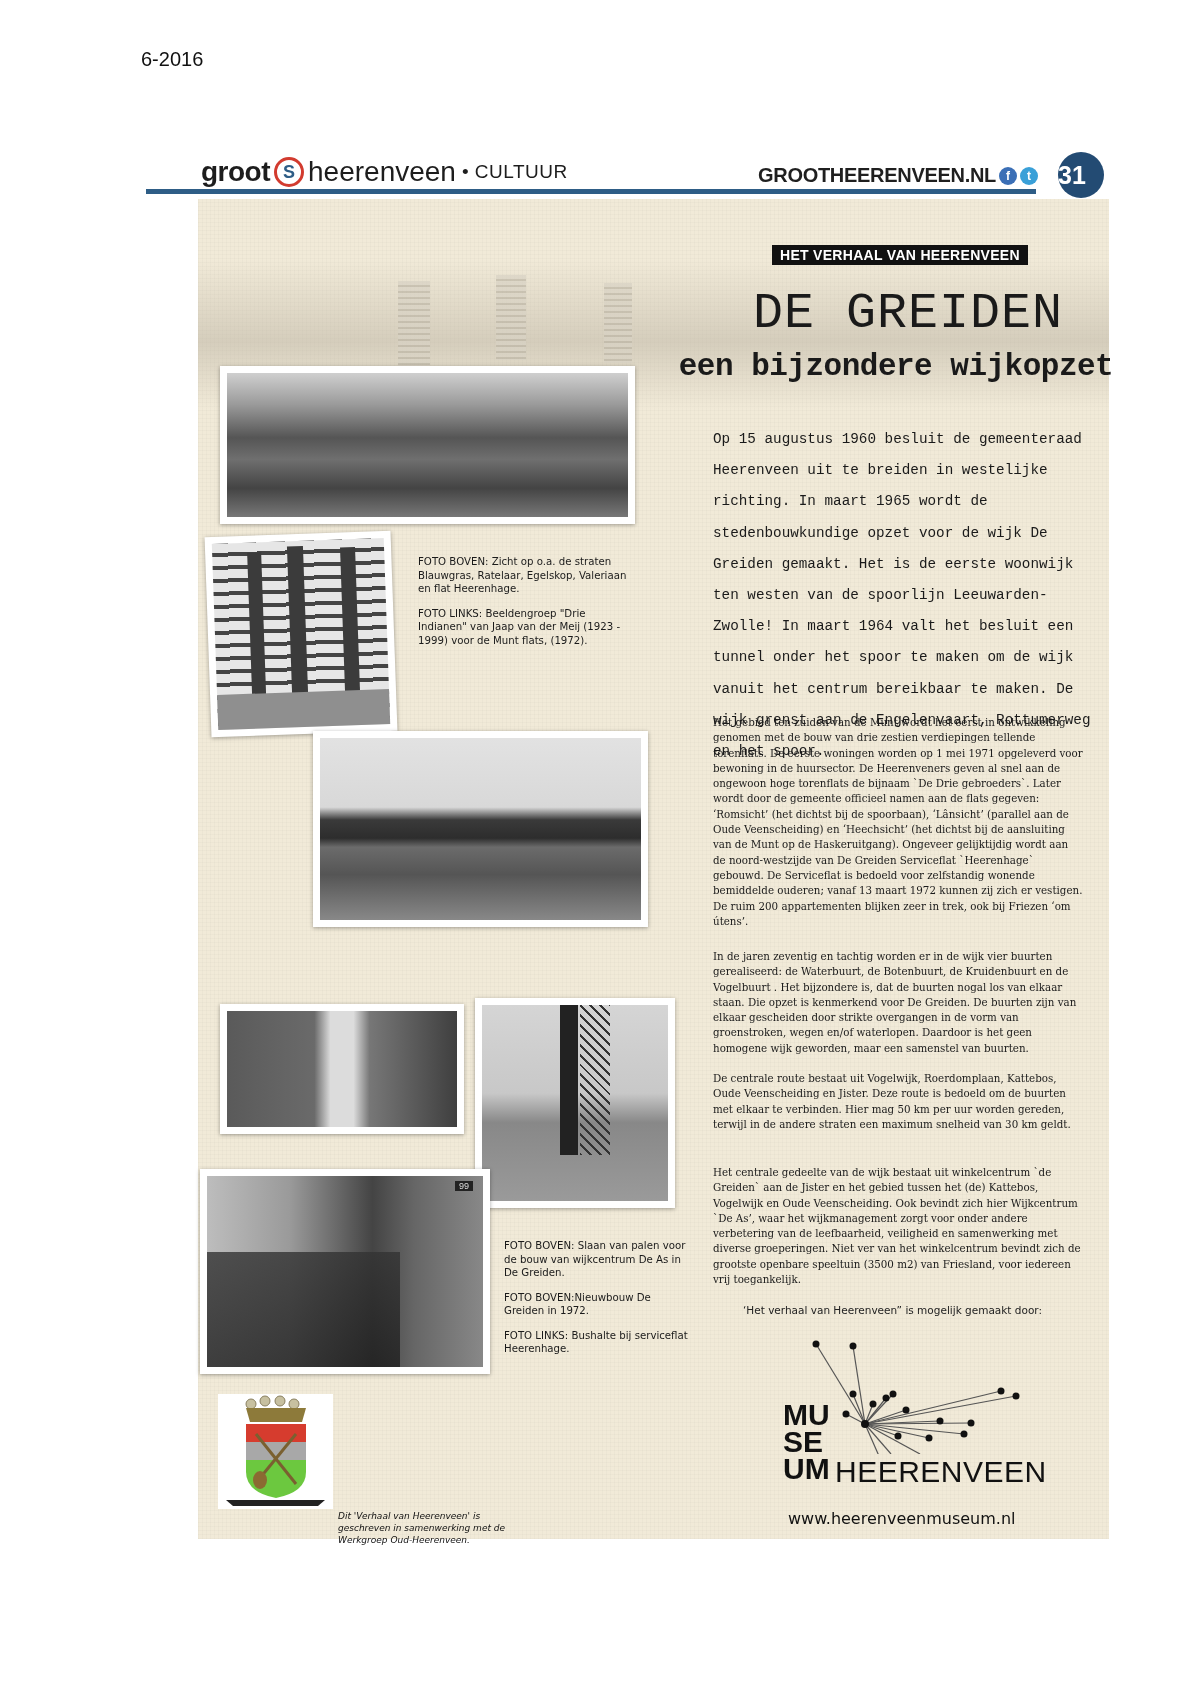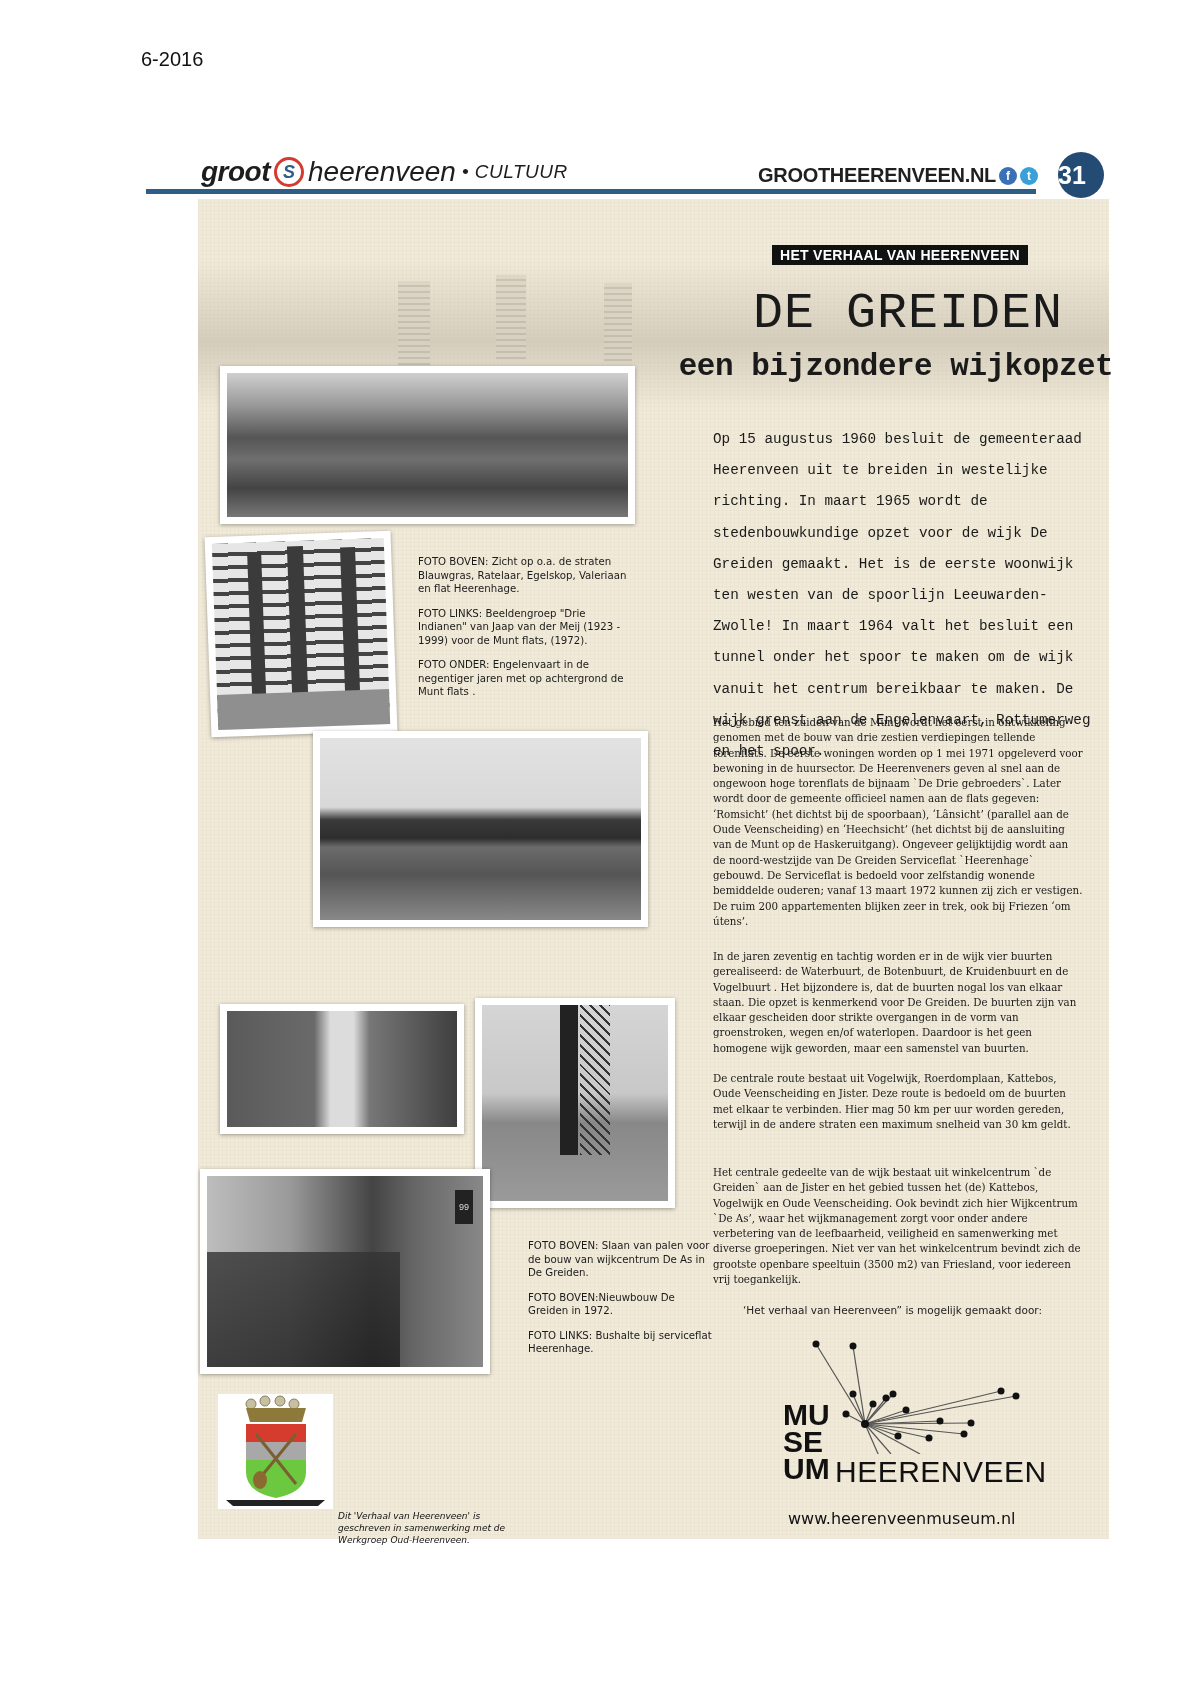--- a/index.html
+++ b/index.html
@@ -3,21 +3,21 @@
 <meta charset="utf-8">
 <style>
   html, body { margin:0; padding:0; }
   body { width:1190px; height:1684px; background:#ffffff; position:relative; overflow:hidden;
          font-family:"Liberation Sans", sans-serif; }
   .date { position:absolute; left:141px; top:48px; font-size:20px; color:#111; font-family:"Liberation Sans", sans-serif; }
 
   
   .masthead { position:absolute; left:146px; top:150px; width:960px; height:50px; }
   .mast-line { position:absolute; left:0; top:39px; width:890px; height:5px; background:#2e5d86; }
-  .mast-left { position:absolute; left:55px; top:6px; font-size:28px; color:#1d1d1d; display:flex; align-items:center;font-style:italic; }
+  .mast-left { position:absolute; left:55px; top:6px; font-size:28px; color:#1d1d1d; display:flex; align-items:center; }
   .mast-left .groot { font-weight:bold; letter-spacing:-0.5px; }
   .mast-left .logo-s { display:inline-block; width:24px; height:24px; border:3px solid #d23b2f; border-radius:50%;
          margin:0 4px; text-align:center; line-height:24px; font-size:18px; font-weight:bold; color:#2e5d86; }
   .mast-left .heer { font-weight:normal; }
   .mast-left .section { font-size:19px; margin-left:6px; letter-spacing:0.5px; }
   .mast-right { position:absolute; left:612px; top:14px; font-size:20px; font-weight:bold; color:#1f1f1f; display:flex; align-items:center; gap:3px; letter-spacing:-0.3px; }
   .social { width:18px; height:18px; border-radius:50%; background:#3b6fb6; color:#fff; font-size:12px; text-align:center; line-height:18px; font-weight:bold; }
   .social.tw { background:#3aa0d8; }
   .page-badge { position:absolute; left:912px; top:2px; width:46px; height:46px; border-radius:50%; background:#234b73; color:#fff;
          font-size:25px; font-weight:bold; text-align:left; line-height:46px; }
@@ -105,46 +105,45 @@
       <div style="position:absolute;left:35px;top:10px;width:14px;height:160px;background:#3b3b3b;"></div>
       <div style="position:absolute;left:75px;top:5px;width:16px;height:168px;background:#3b3b3b;"></div>
       <div style="position:absolute;left:128px;top:8px;width:15px;height:165px;background:#3b3b3b;"></div>
       <div style="position:absolute;left:0;bottom:0;width:100%;height:35px;background:#8f8f8f;"></div>
     </div>
   </div>
 
   <div class="cap" style="left:220px;top:356px;width:210px;">
     <p>FOTO BOVEN: Zicht op o.a. de straten Blauwgras, Ratelaar, Egelskop, Valeriaan en flat Heerenhage.</p>
     <p>FOTO LINKS: Beeldengroep "Drie Indianen" van Jaap van der Meij (1923 - 1999) voor de Munt flats, (1972).</p>
-    <p>FOTO ONDER: Engelenvaart in de negentiger jaren met op achtergrond de Munt flats .</p>
   </div>
 
   <div class="photo" style="left:115px;top:532px;width:335px;height:196px;">
     <div class="img" style="background:linear-gradient(180deg,#e2e2e2 0%,#d8d8d8 38%,#3a3a3a 45%,#2d2d2d 55%,#6b6b6b 60%,#555 75%,#888 100%);"></div>
   </div>
 
   <div class="photo" style="left:22px;top:805px;width:244px;height:130px;">
     <div class="img" style="background:linear-gradient(90deg,#5a5a5a 0%,#6a6a6a 38%,#dcdcdc 45%,#dcdcdc 55%,#777 62%,#3f3f3f 100%);"></div>
   </div>
 
   <div class="photo" style="left:277px;top:799px;width:200px;height:210px;">
     <div class="img" style="background:linear-gradient(180deg,#d5d5d5 0%,#c8c8c8 45%,#888 60%,#9a9a9a 100%);position:relative;">
       <div style="position:absolute;left:78px;top:0;width:18px;height:150px;background:#222;"></div>
       <div style="position:absolute;left:98px;top:0;width:30px;height:150px;background:repeating-linear-gradient(45deg,#333 0 2px,transparent 2px 7px);"></div>
     </div>
   </div>
 
   <div class="photo" style="left:2px;top:970px;width:290px;height:205px;">
     <div class="img" style="background:linear-gradient(90deg,#bdbdbd 0%,#9a9a9a 30%,#444 60%,#666 75%,#888 100%);position:relative;">
       <div style="position:absolute;left:0;bottom:0;width:70%;height:60%;background:linear-gradient(180deg,#333,#1e1e1e);opacity:0.8;"></div>
-      <div style="position:absolute;right:10px;top:14px;background:#222;color:#ddd;font-size:9px;padding:12px 4px;font-family:'Liberation Sans',sans-serif;">99</div>
-    </div>
-  </div>
-
-  <div class="cap" style="left:306px;top:1040px;width:185px;margin-left:24px;">
+      <div style="position:absolute;right:10px;top:5px;background:#222;color:#ddd;font-size:9px;padding:0 4px;font-family:'Liberation Sans',sans-serif;">99</div>
+    </div>
+  </div>
+
+  <div class="cap" style="left:306px;top:1040px;width:185px;">
     <p>FOTO BOVEN: Slaan van palen voor de bouw van wijkcentrum De As in De Greiden.</p>
     <p>FOTO BOVEN:Nieuwbouw De Greiden in 1972.</p>
     <p>FOTO LINKS: Bushalte bij serviceflat Heerenhage.</p>
   </div>
 
   <div class="credit-line">‘Het verhaal van Heerenveen” is mogelijk gemaakt door:</div>
   <div class="museum">
     <svg width="300" height="130" style="position:absolute;left:0;top:-5px;">
       <g stroke="#555" stroke-width="1.2">
         <line x1="82" y1="100" x2="33" y2="20"></line>

